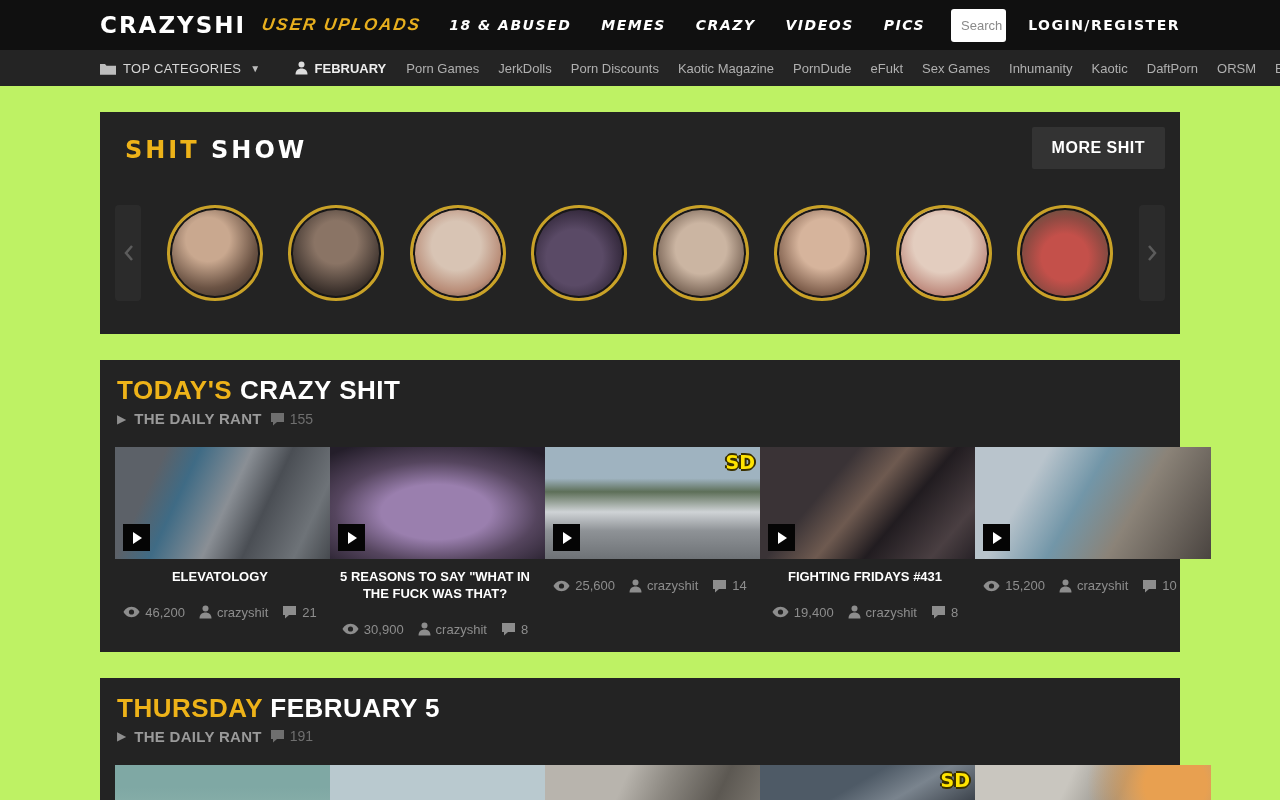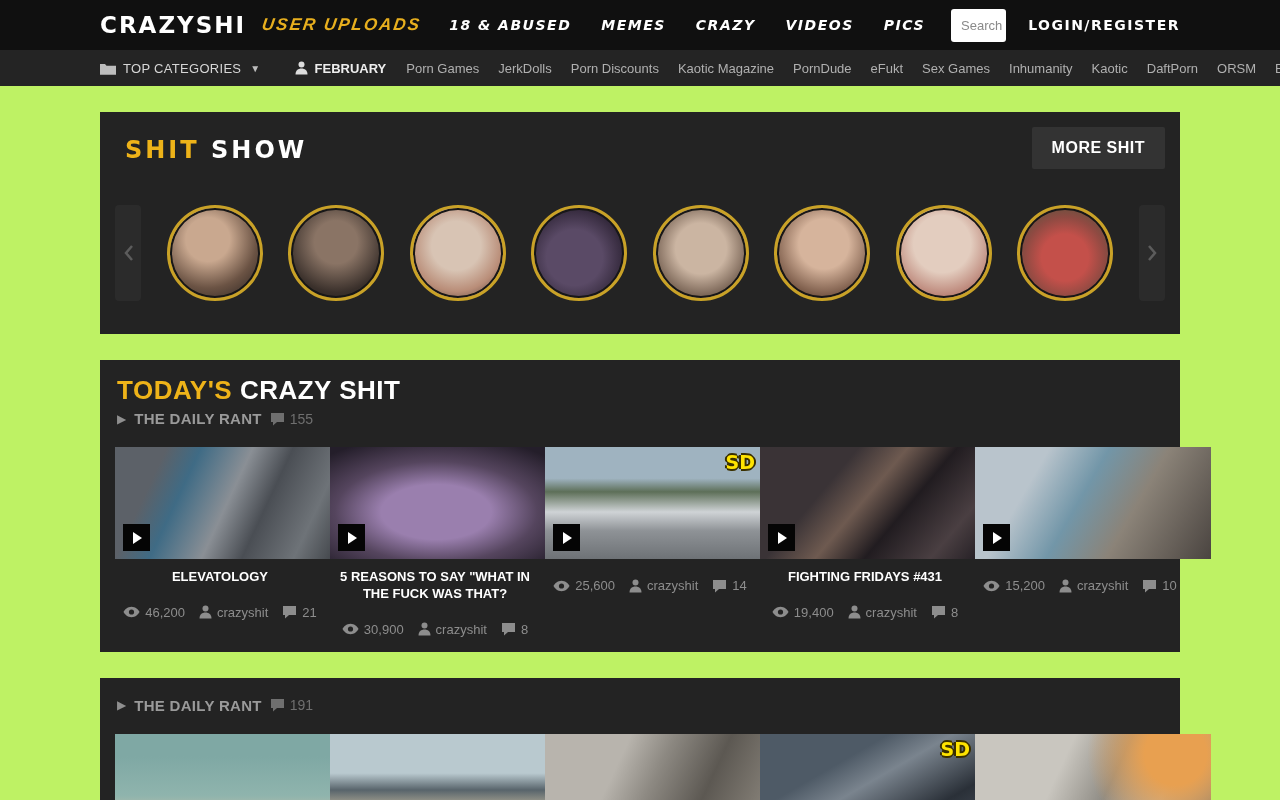--- a/index.html
+++ b/index.html
@@ -385,20 +385,21 @@
                       <path d="M1 1 h13 v9 h-7 l-4 3.5 v-3.5 h-2 z" fill="#8d8d8d"></path>
                     </svg>
                   </span>
                   <span>10</span>
                 </span>
               </div>
             </div>
           </div>
         </section>
         <section class="panel">
+          <h2 class="sec-title"><span class="accent">THURSDAY </span><span class="rest">FEBRUARY 5</span></h2>
           <div class="rant-row">
             <span class="rant-tri">▶</span>
             <span class="rant-label">THE DAILY RANT</span>
             <span class="rant-count">
               <span>
                 <svg width="15" height="14" viewBox="0 0 15 14">
                   <path d="M1 1 h13 v9 h-7 l-4 3.5 v-3.5 h-2 z" fill="#6f6f6f"></path>
                 </svg>
               </span>
               <span>191</span>

